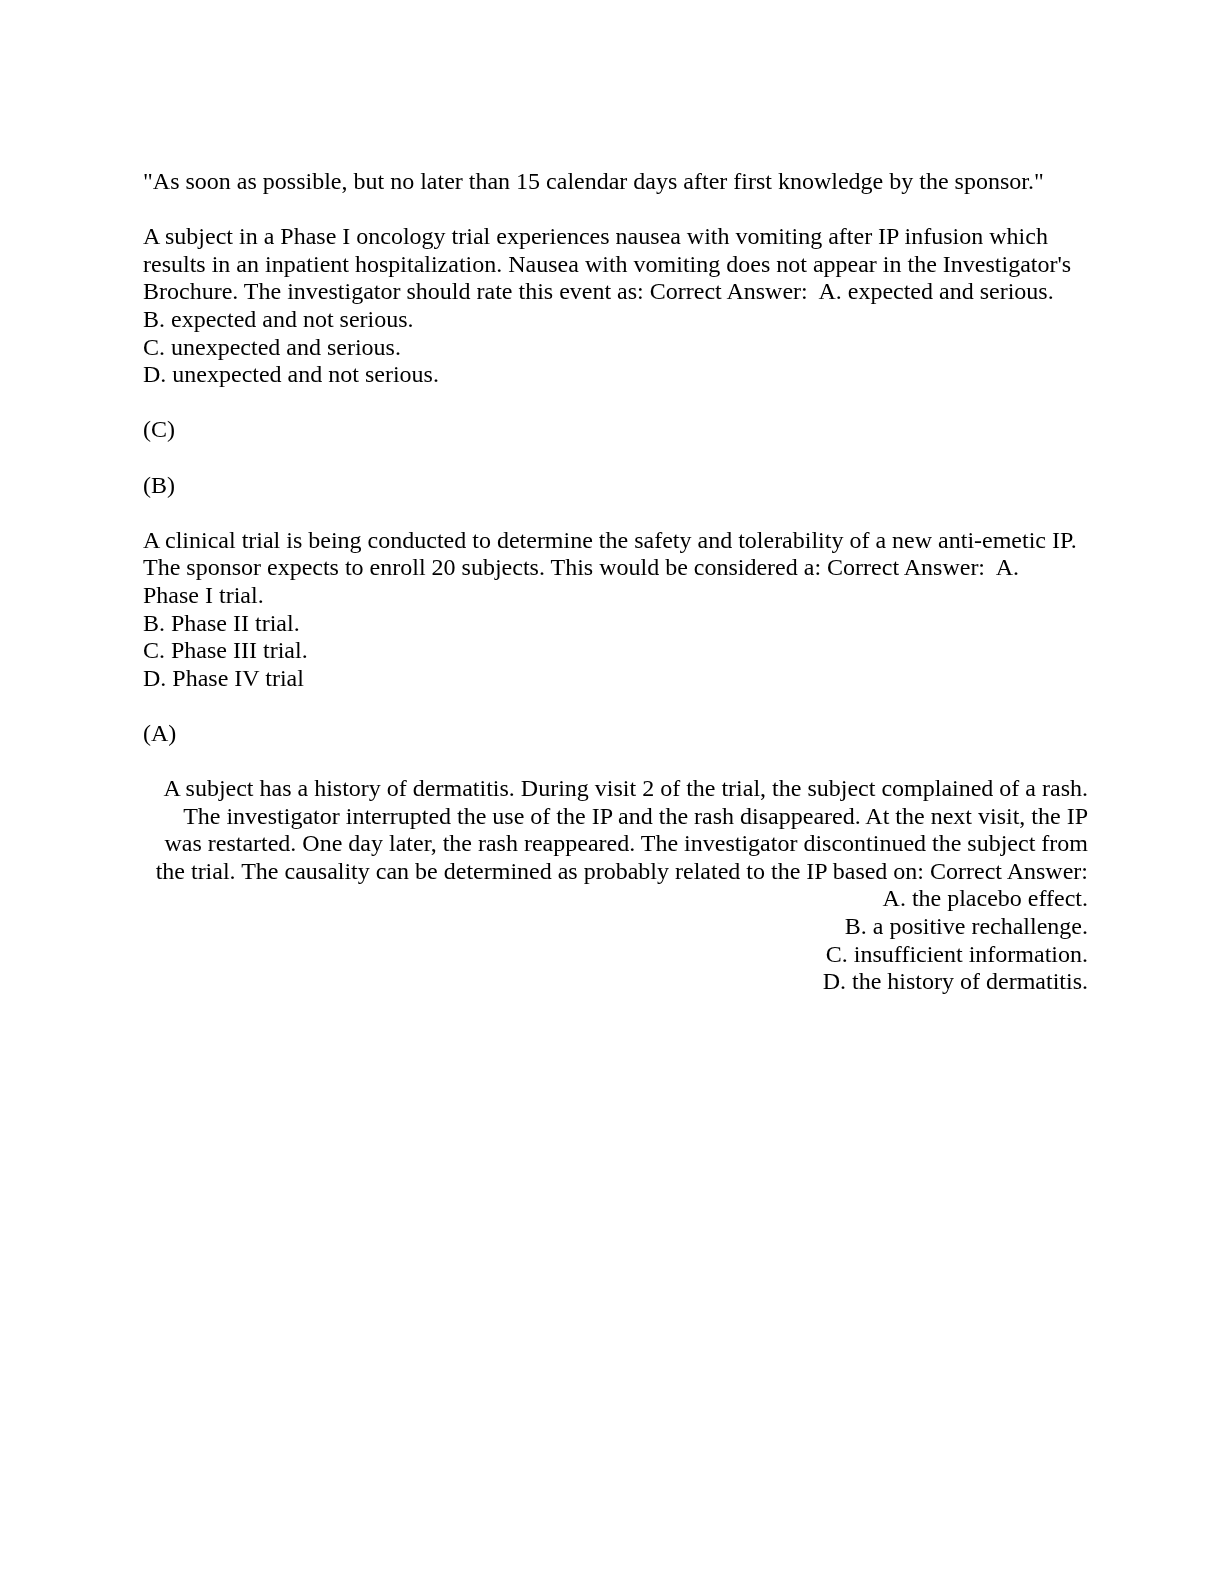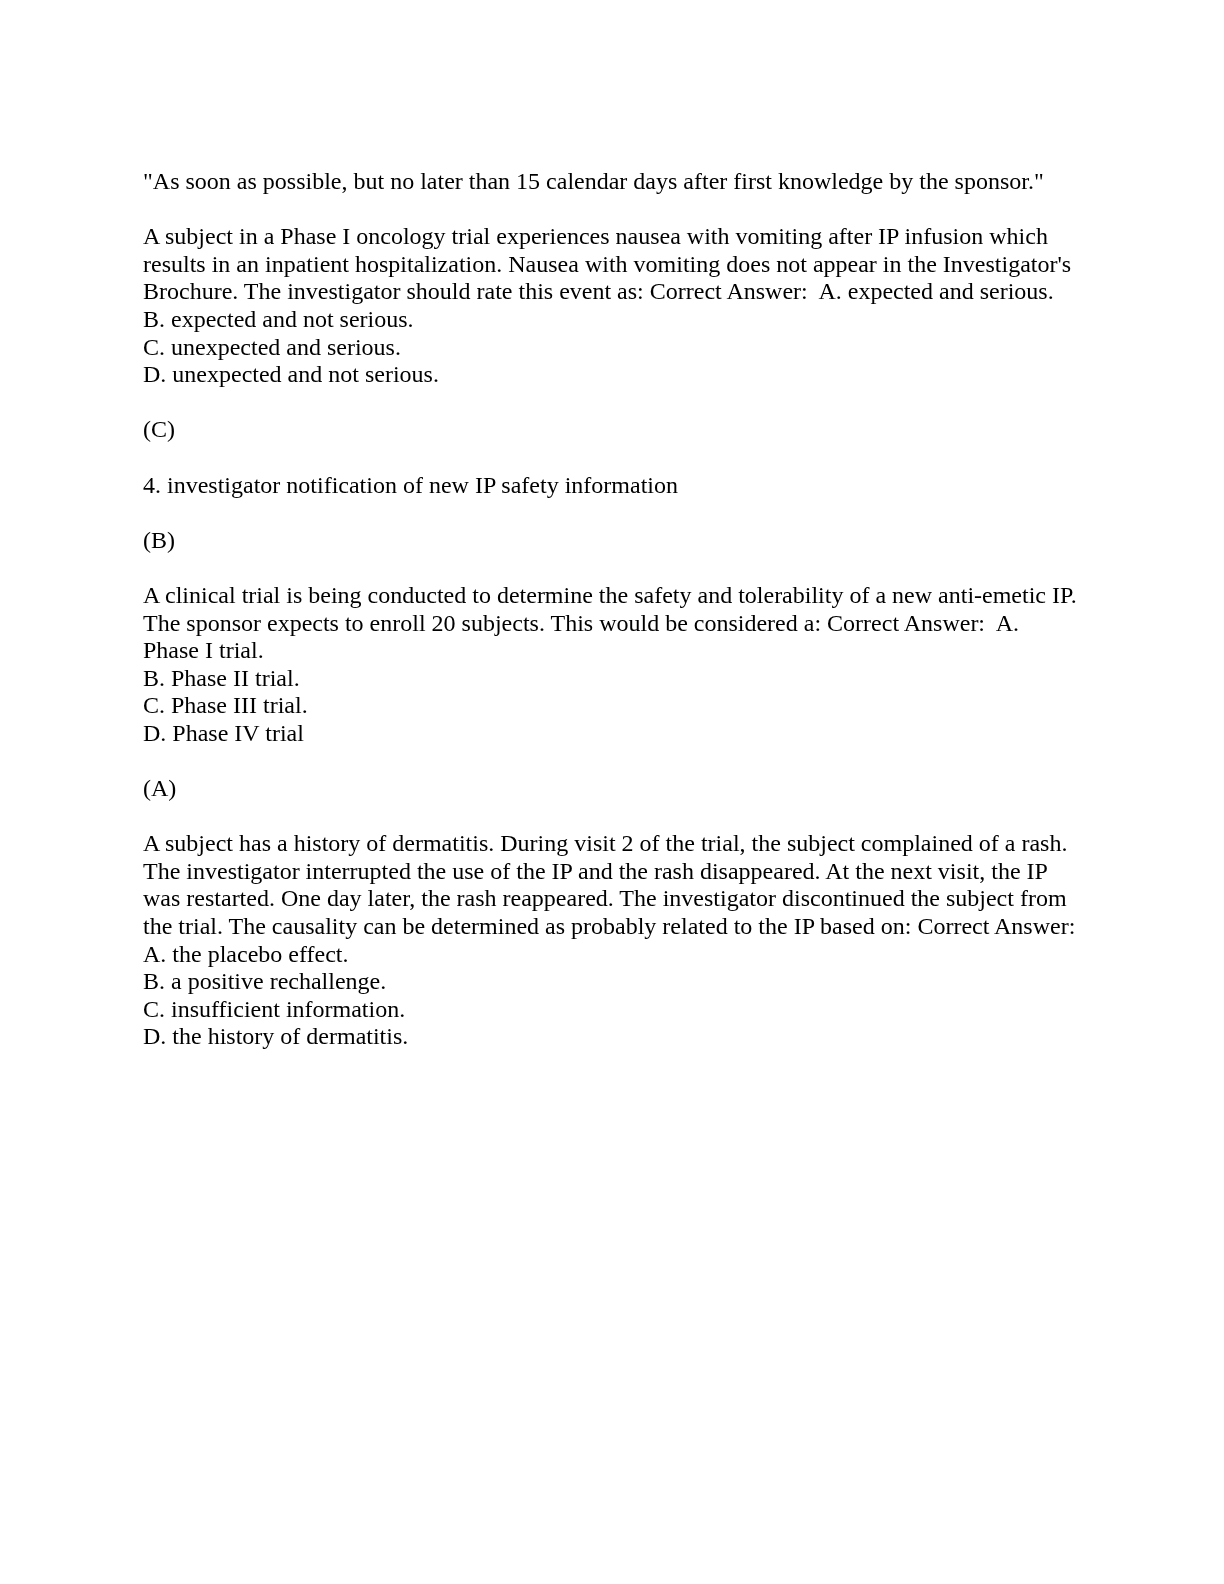--- a/index.html
+++ b/index.html
@@ -23,35 +23,35 @@
   .text-block {
     font-family: "Liberation Serif", "DejaVu Serif", serif;
     font-size: 24px;
     line-height: 27.6px;
     color: #000000;
     white-space: pre;       
     margin: 0 0 27.6px 0;   
   }
   .text-block:last-child {
     margin-bottom: 0;
+    text-align: right;
   }
 </style>
 </head>
 <body>
 
 <div class="doc-page">
   <div class="text-block">"As soon as possible, but no later than 15 calendar days after first knowledge by the sponsor."</div>
   <div class="text-block">A subject in a Phase I oncology trial experiences nausea with vomiting after IP infusion which
 results in an inpatient hospitalization. Nausea with vomiting does not appear in the Investigator's
 Brochure. The investigator should rate this event as: Correct Answer:  A. expected and serious.
 B. expected and not serious.
 C. unexpected and serious.
 D. unexpected and not serious.</div>
   <div class="text-block">(C)</div>
-  <div class="text-block">4. investigator notification of new IP safety information</div>
   <div class="text-block">(B)</div>
   <div class="text-block">A clinical trial is being conducted to determine the safety and tolerability of a new anti-emetic IP.
 The sponsor expects to enroll 20 subjects. This would be considered a: Correct Answer:  A.
 Phase I trial.
 B. Phase II trial.
 C. Phase III trial.
 D. Phase IV trial</div>
   <div class="text-block">(A)</div>
   <div class="text-block">A subject has a history of dermatitis. During visit 2 of the trial, the subject complained of a rash.
 The investigator interrupted the use of the IP and the rash disappeared. At the next visit, the IP

